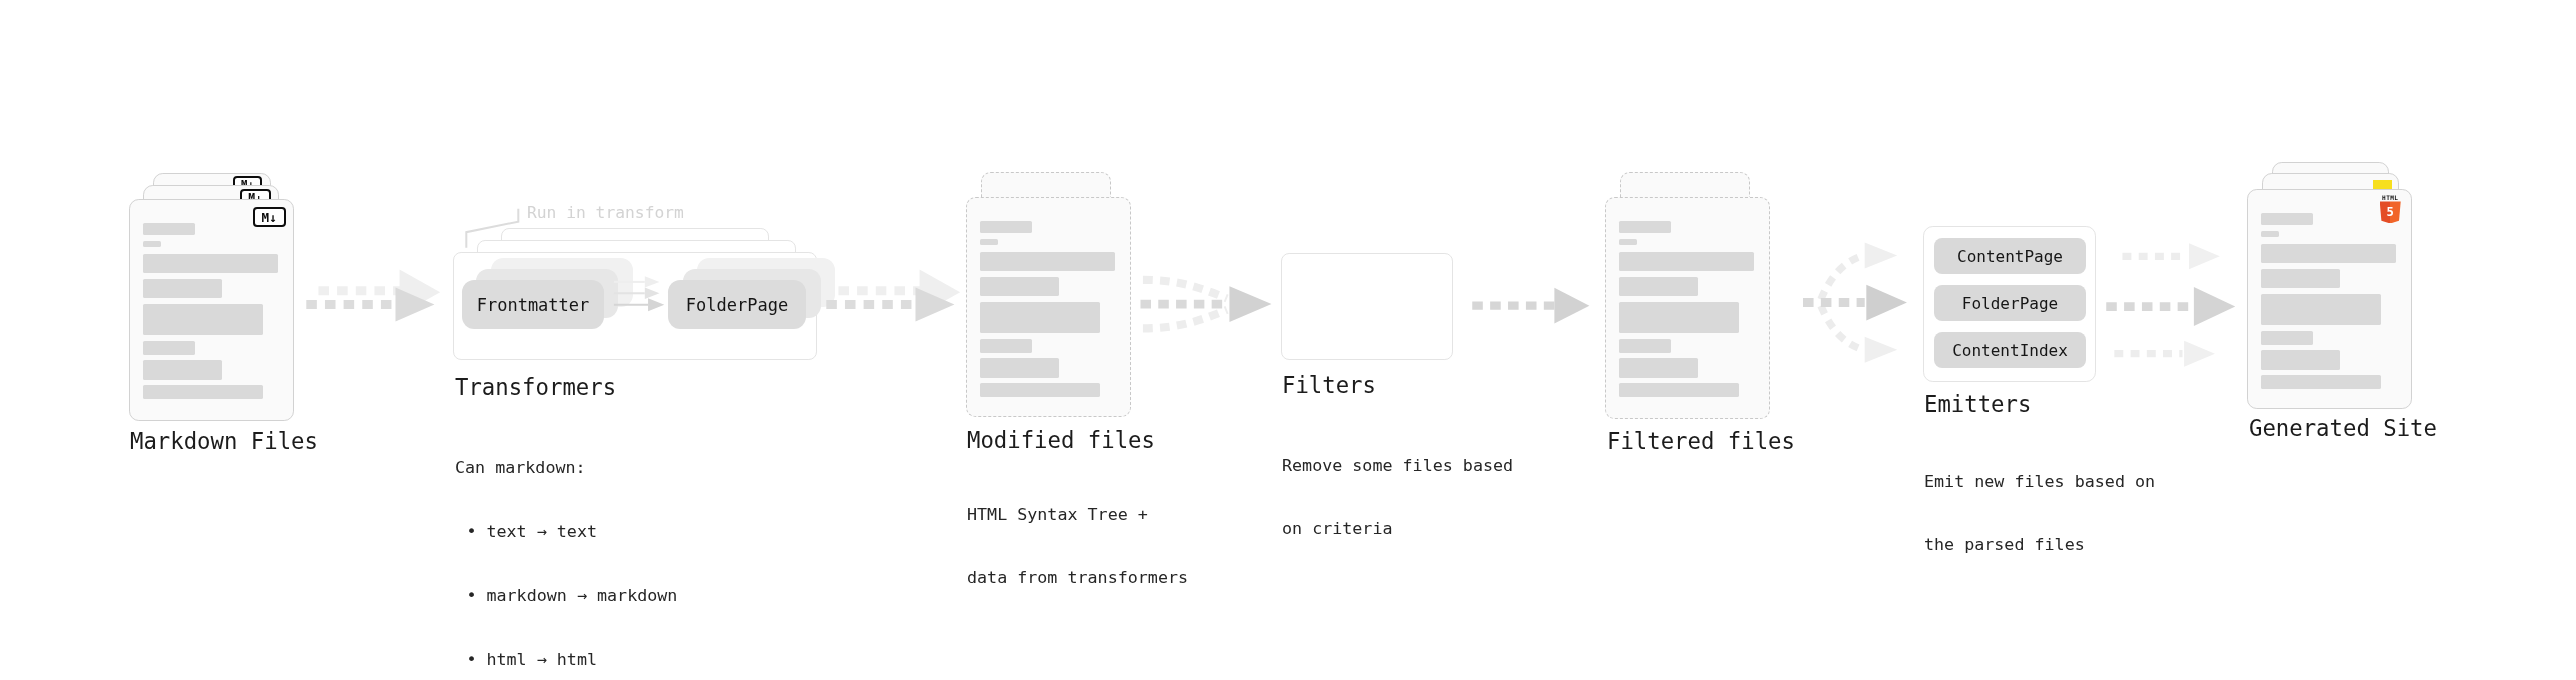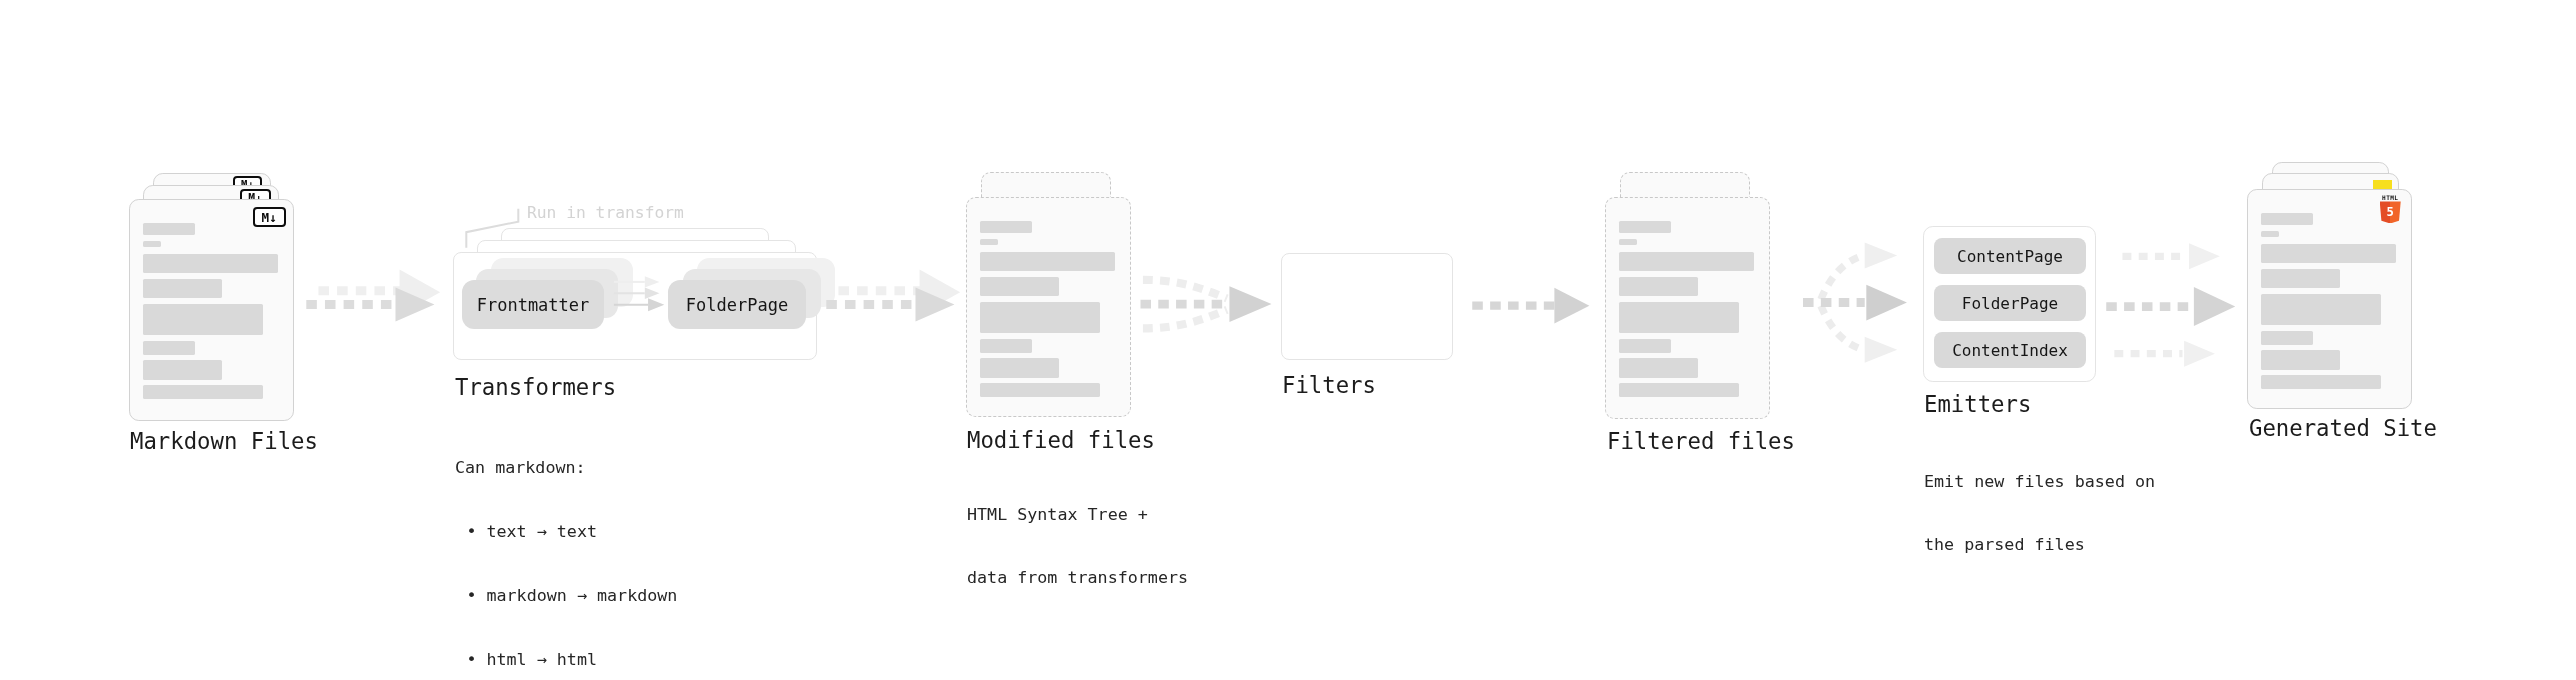--- a/index.html
+++ b/index.html
@@ -125,20 +125,24 @@
 
   <svg class="abs" style="left:1136px;top:258px;" width="140" height="93" viewBox="0 0 172 115">
     <path d="M8,27 C55,27 82,38 112,50" fill="none" stroke="#ededed" stroke-width="10" stroke-dasharray="12 9"></path>
     <path d="M8,87 C55,87 82,76 112,64" fill="none" stroke="#ededed" stroke-width="10" stroke-dasharray="12 9"></path>
     <line x1="5" y1="57" x2="115" y2="57" stroke="#d9d9d9" stroke-width="11" stroke-dasharray="13 9"></line>
     <polygon points="115,35 167,57 115,79" fill="#d2d2d2"></polygon>
   </svg>
 
   <div class="frame" style="left:1281px;top:253px;width:172px;height:107px;"></div>
   <div class="title" style="left:1282px;top:372px;">Filters</div>
+  <div class="sub" style="left:1282px;top:413px;">
+    <div>Remove some files based</div>
+    <div>on criteria</div>
+  </div>
 
   <svg class="abs" style="left:1469px;top:286px;" width="122" height="41" viewBox="0 0 150 50">
     <line x1="4" y1="24" x2="105" y2="24" stroke="#d6d6d6" stroke-width="10" stroke-dasharray="13 9"></line>
     <polygon points="105,2 148,24 105,46" fill="#d2d2d2"></polygon>
   </svg>
 
   <div class="doc dashed" style="left:1620px;top:172px;width:130px;height:52px;"></div>
   <div class="doc dashed skel" style="left:1605px;top:197px;width:165px;height:222px;">
       <div class="bar" style="left: 13px; top: 23px; width: 52px; height: 12.2px;"></div>
       <div class="bar" style="left: 13px; top: 41px; width: 18px; height: 5.7px;"></div>

